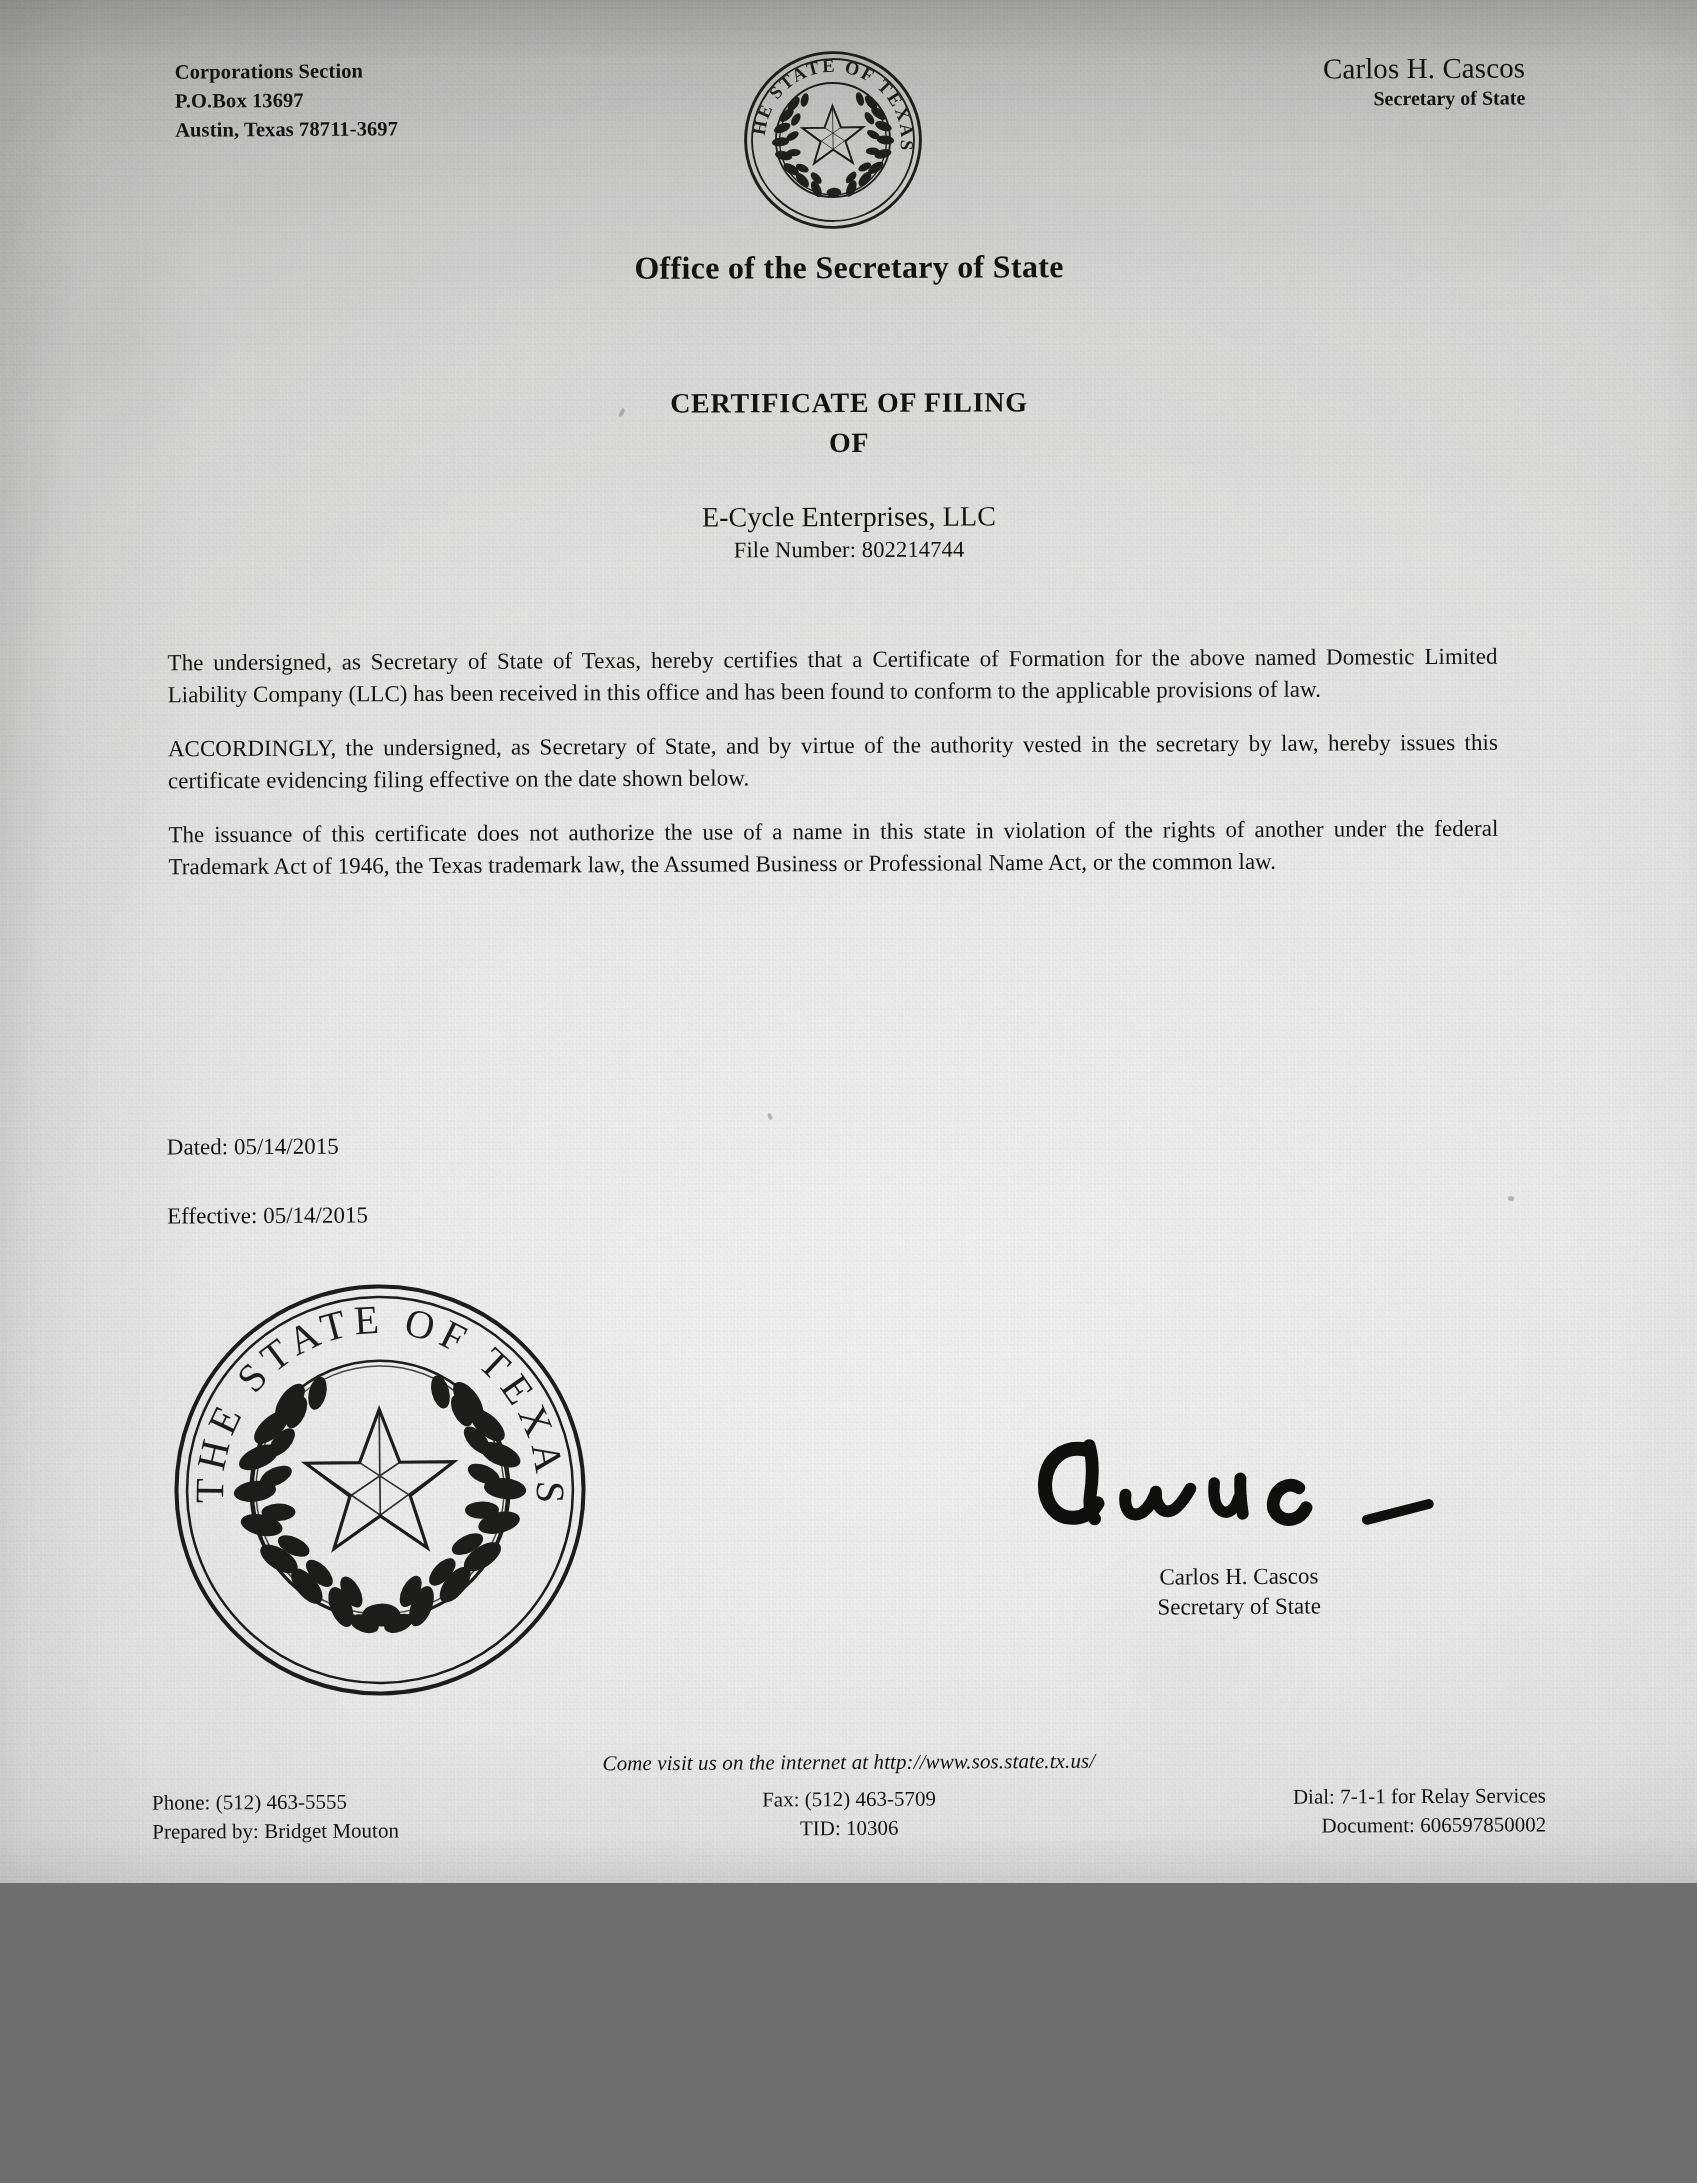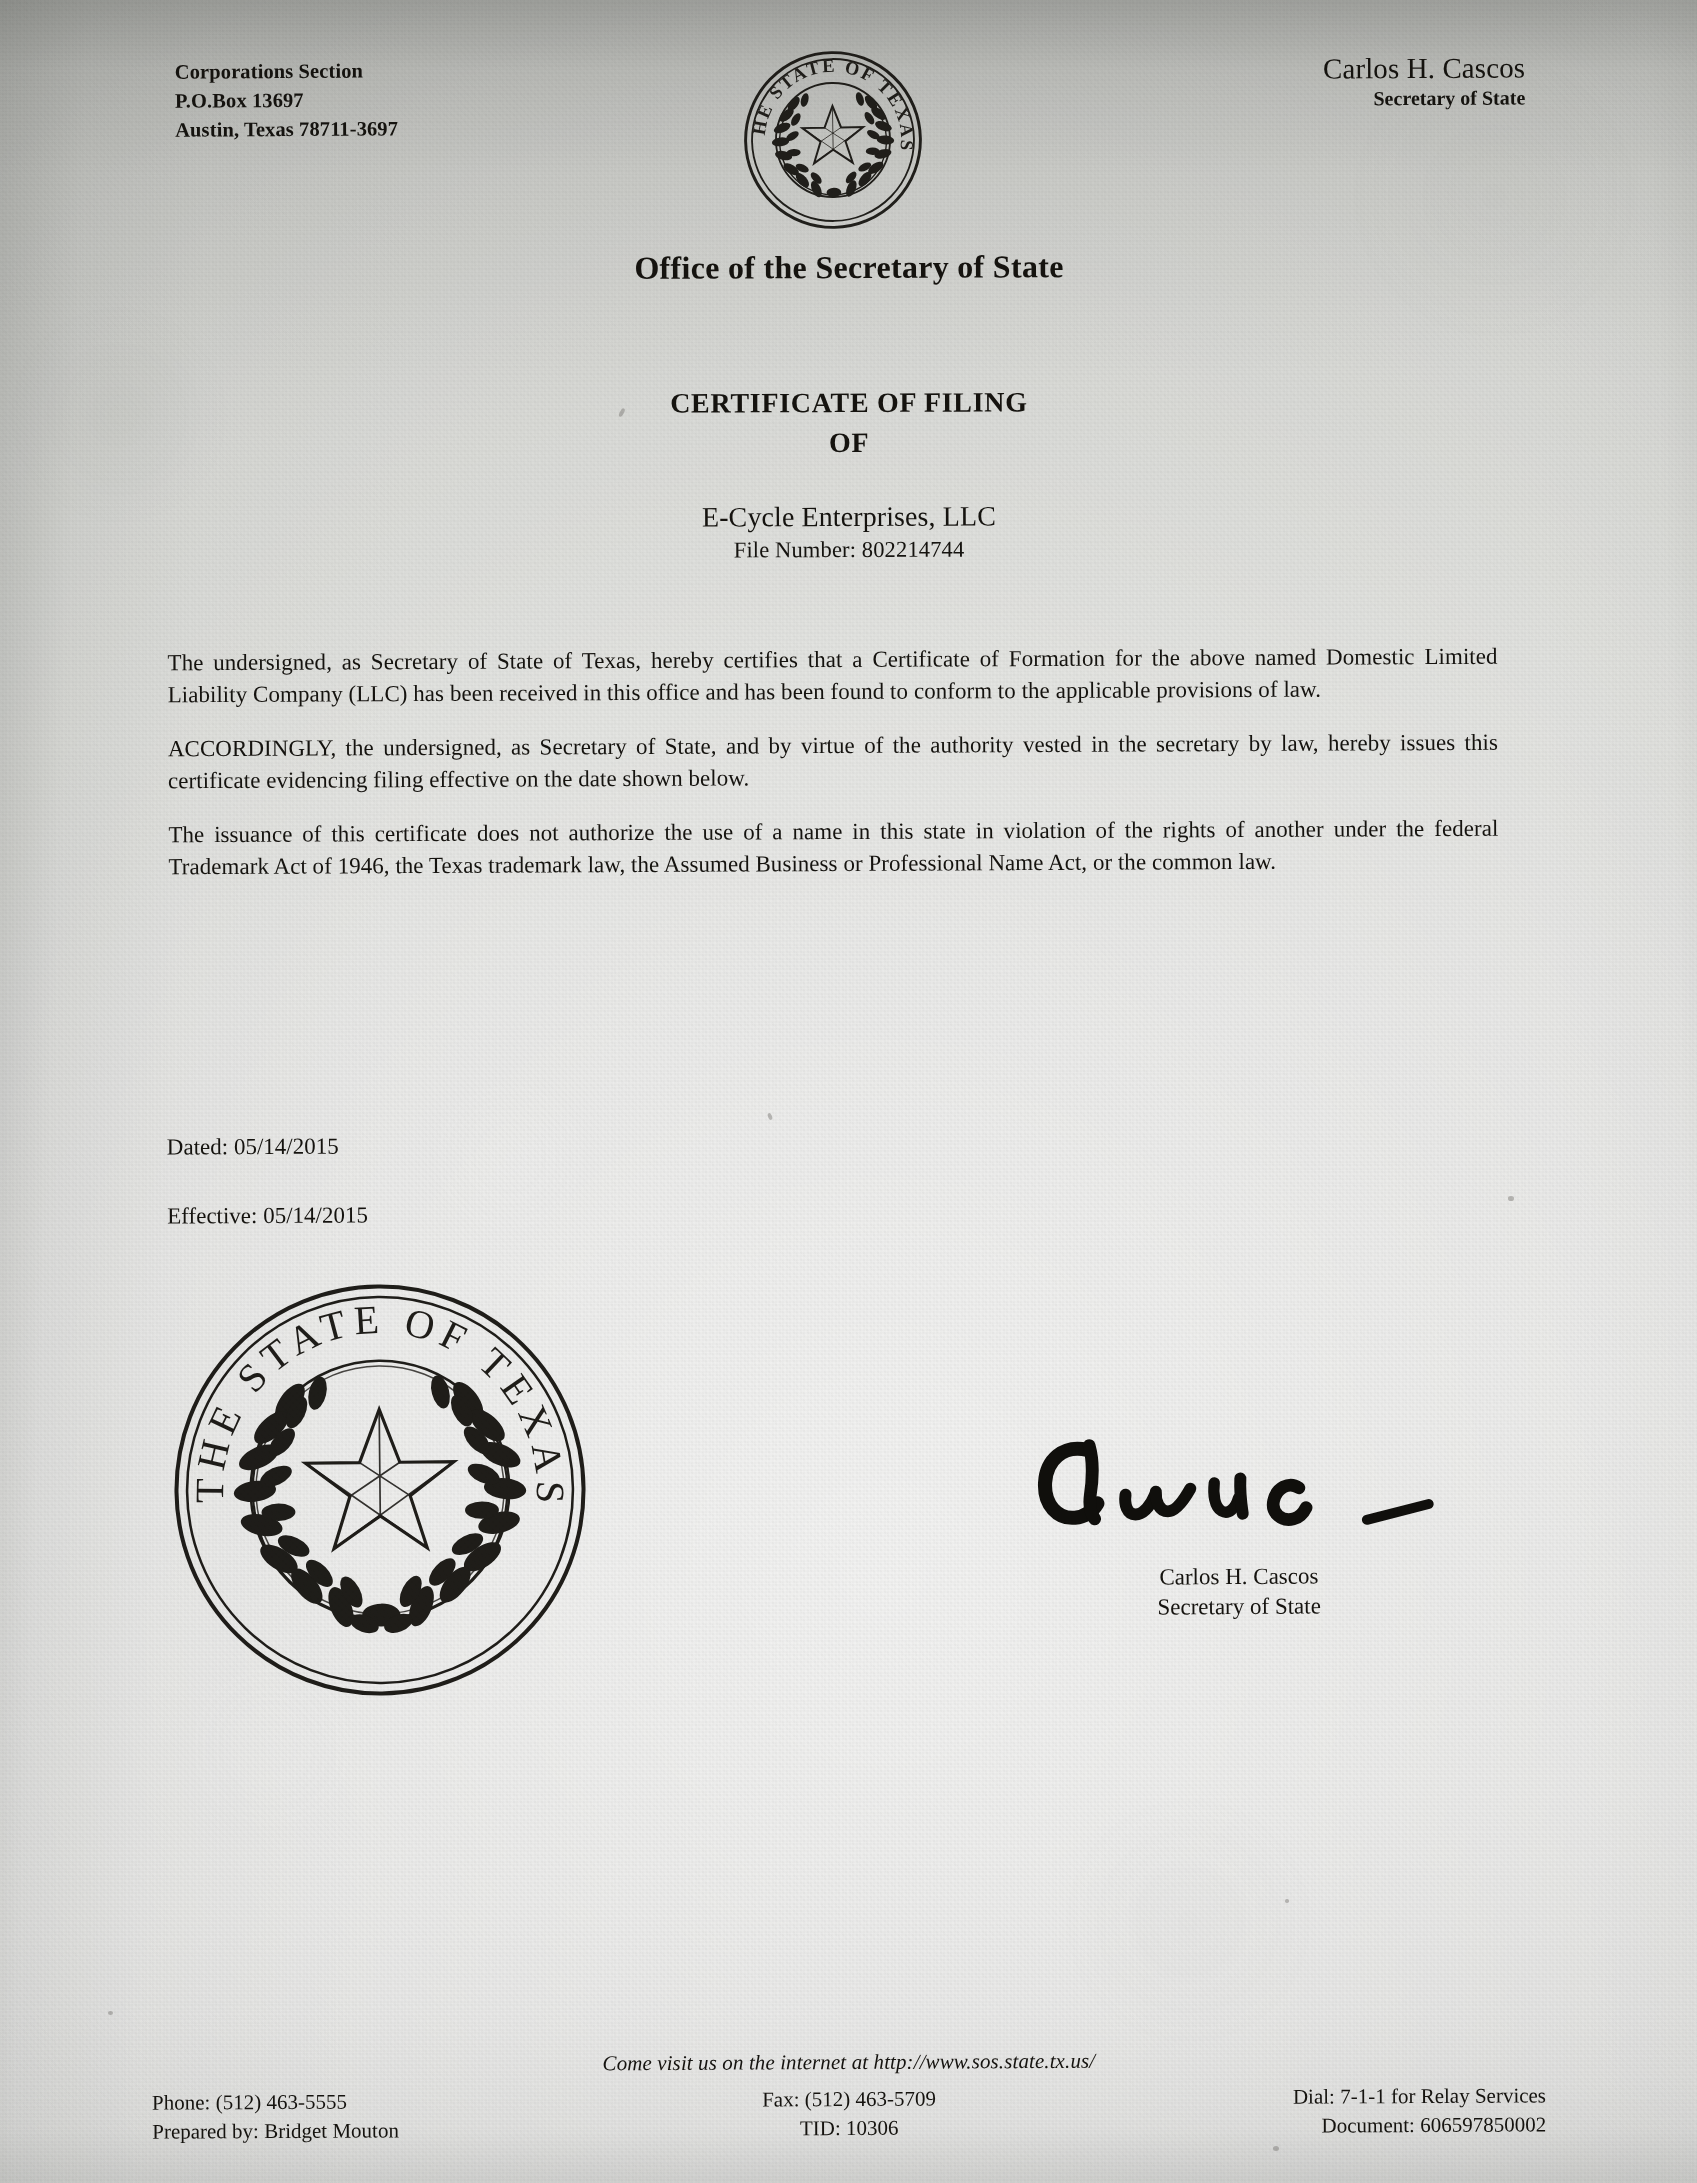--- a/index.html
+++ b/index.html
@@ -3,21 +3,21 @@
 <meta charset="utf-8">
 <style>
   html, body {
     margin: 0;
     padding: 0;
     background: #6e6e6e;
   }
   #page {
     position: relative;
     width: 1698px;
-    height: 2183px;
+    height: 1883px;
     overflow: hidden;
     font-family: "Liberation Serif", serif;
     color: #15130f;
     background: #dfdfdc;
   }
   
   .paper-base {
     position: absolute; inset: 0;
     background:
       radial-gradient(ellipse 150% 120% at 52% 72%, rgba(255,255,255,0.55) 0%, rgba(255,255,255,0.18) 42%, rgba(255,255,255,0) 70%),

